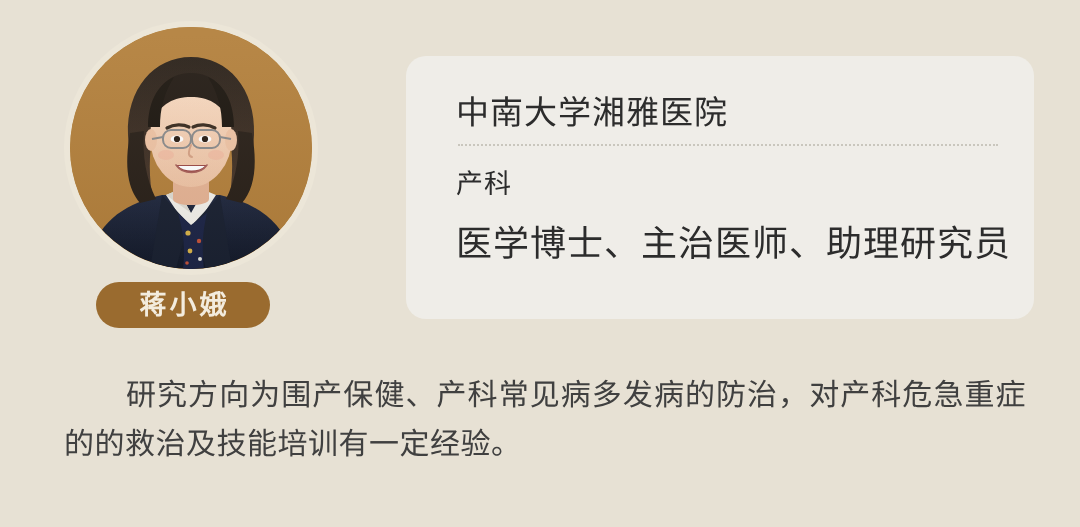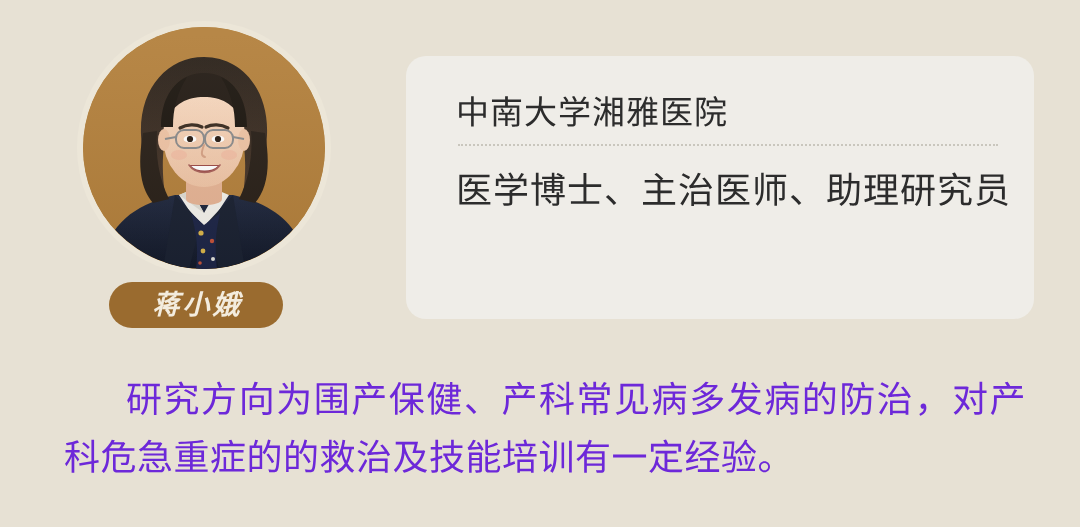--- a/index.html
+++ b/index.html
@@ -18,25 +18,24 @@
   #page {
     position: relative;
     width: 1080px;
     height: 527px;
     background: #e7e1d4;
   }
 
   
   .avatar-block {
     position: absolute;
-    left: 80px;
+    left: 67px;
     top: 24px;
     width: 248px;
     height: 305px;
-    font-style: italic;
   }
   .avatar-ring {
     position: absolute;
     left: 0;
     top: 0;
     width: 248px;
     height: 248px;
     border-radius: 50%;
     background: #ece6d8;
     box-shadow: 0 0 0 3px #ece6d8;
@@ -128,22 +127,22 @@
     font-size: 36px;
     letter-spacing: 1px;
   }
 
   
   .bio {
     position: absolute;
     left: 64px;
     top: 371px;
     width: 962px;
-    color: #6d28d9;
-    font-size: 36px;
+    color: #404040;
+    font-size: 30px;
     line-height: 1.62;
     text-indent: 62px;
     text-align: justify;
     text-justify: inter-ideograph;
     letter-spacing: 0.5px;
   }
 </style>
 </head>
 <body>
 
@@ -237,18 +236,19 @@
     </div>
 
     <div class="name-badge">
       <span class="name-badge-text">蒋小娥</span>
     </div>
   </div>
 
   <div class="info-card">
     <div class="card-line line-hospital">中南大学湘雅医院</div>
     <div class="divider"></div>
+    <div class="card-line line-dept">产科</div>
     <div class="card-line line-titles">医学博士、主治医师、助理研究员</div>
   </div>
 
   <div class="bio">研究方向为围产保健、产科常见病多发病的防治，对产科危急重症的的救治及技能培训有一定经验。</div>
 
 </div>
 
 </body></html>

